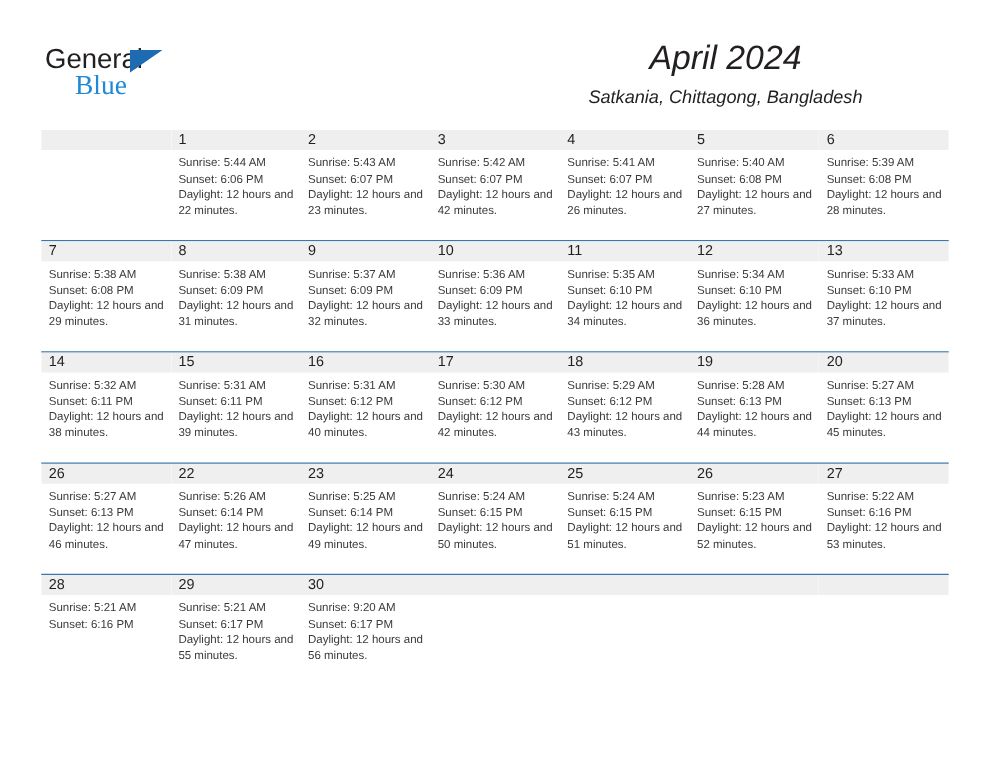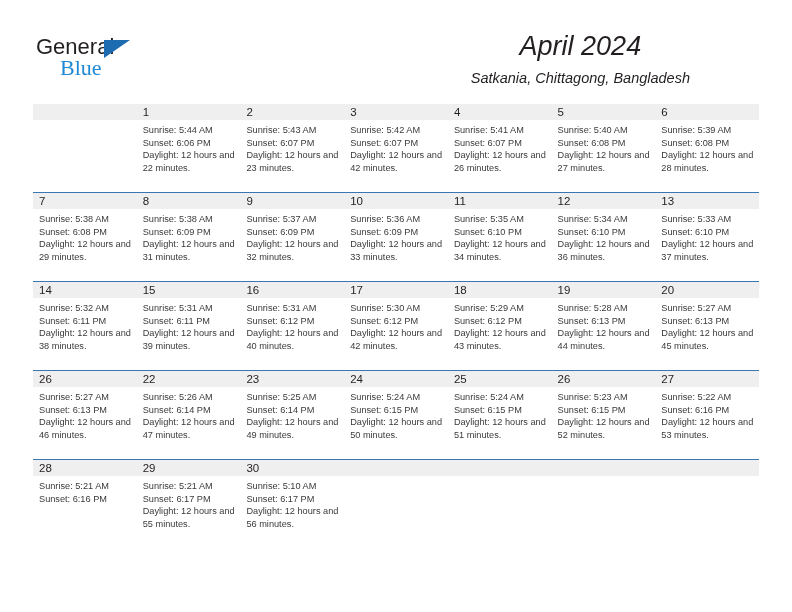--- a/index.html
+++ b/index.html
@@ -481,21 +481,21 @@
               <div>Sunrise: 5:21 AM</div>
               <div>Sunset: 6:17 PM</div>
               <div class="daylight-line">Daylight: 12 hours and 55 minutes.</div>
             </div>
           </div>
           <div class="daycell">
             <div class="daynum-band">
               <span class="daynum">30</span>
             </div>
             <div class="dayinfo">
-              <div>Sunrise: 5:10 AM</div>
+              <div>Sunrise: 9:20 AM</div>
               <div>Sunset: 6:17 PM</div>
               <div class="daylight-line">Daylight: 12 hours and 56 minutes.</div>
             </div>
           </div>
           <div class="daycell empty">
             <div class="daynum-band">
               <span class="daynum"></span>
             </div>
           </div>
           <div class="daycell empty">

